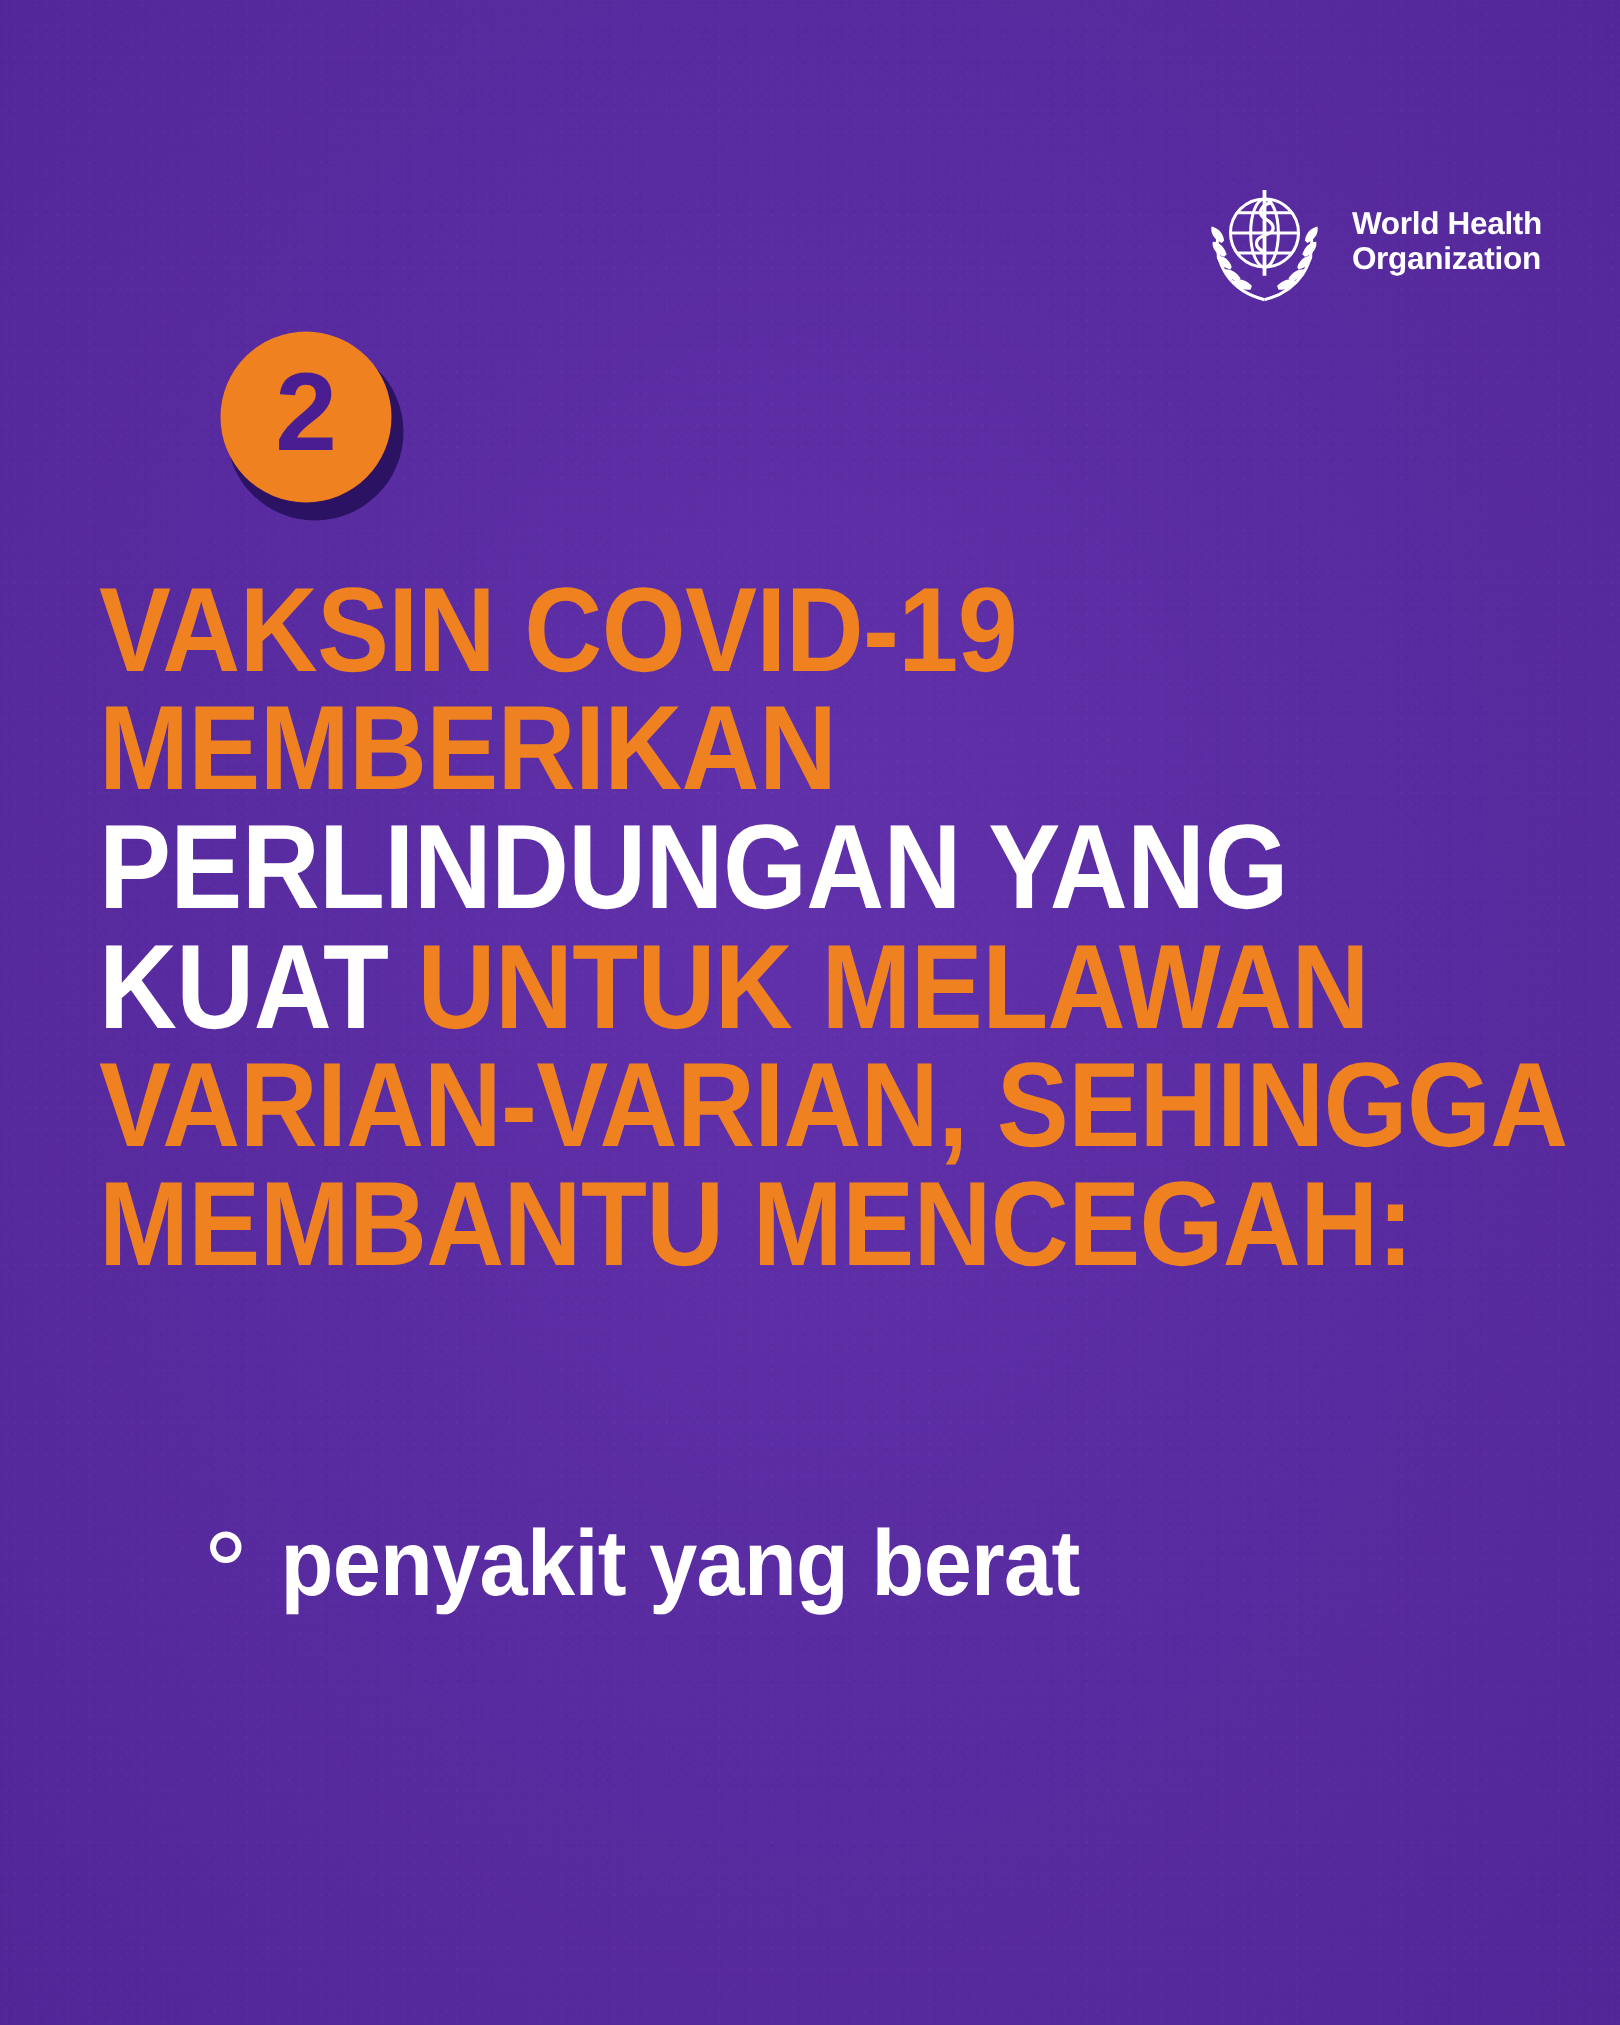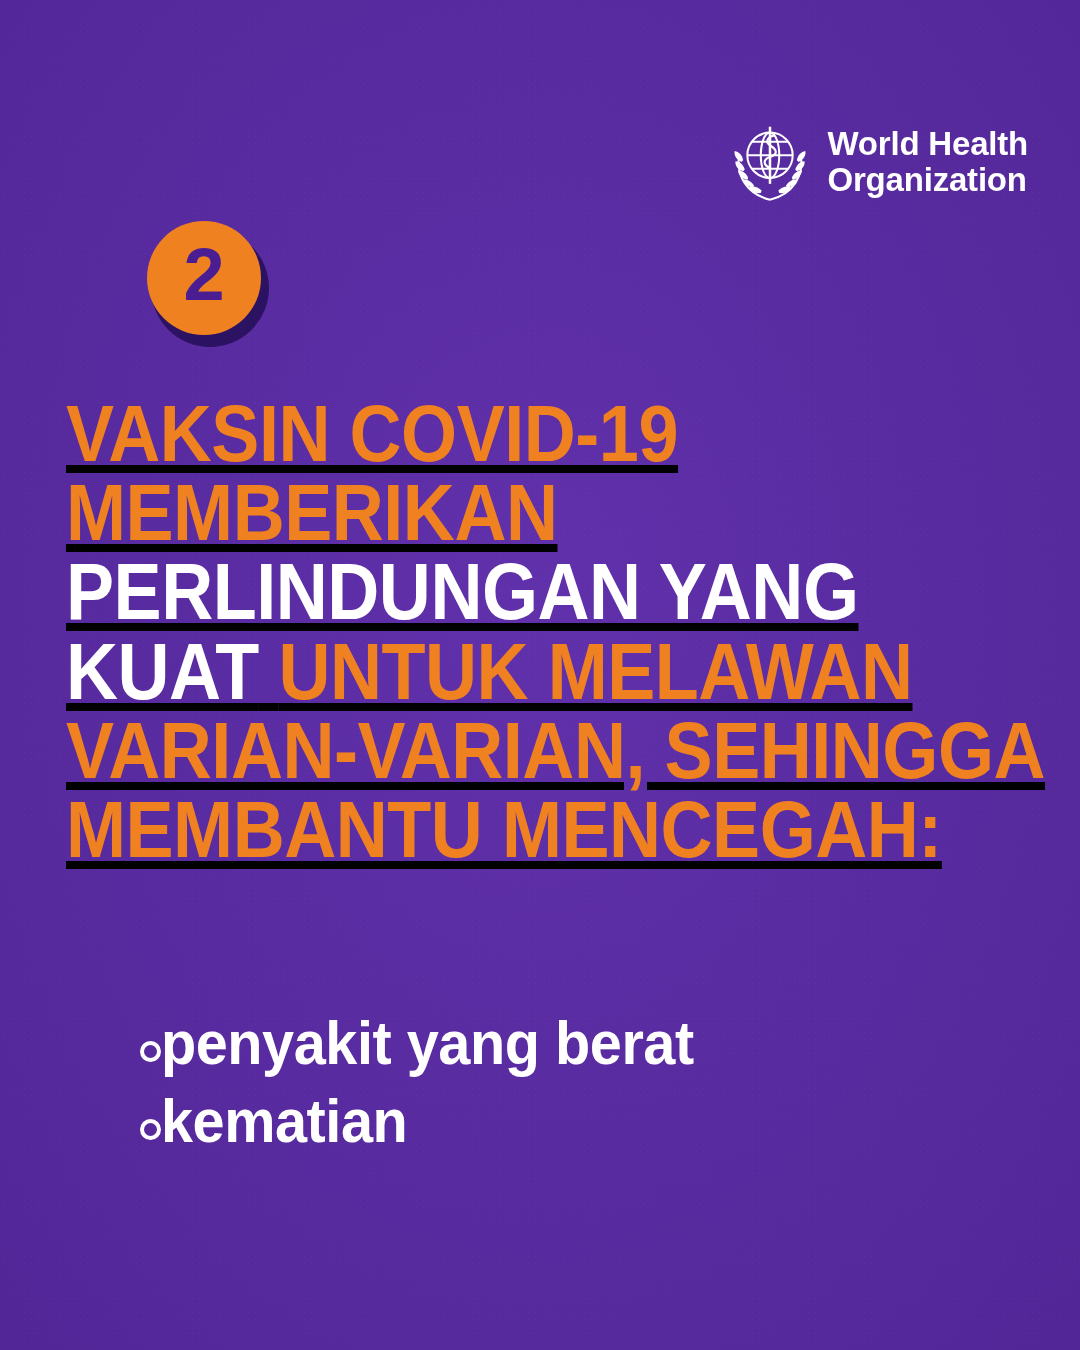--- a/index.html
+++ b/index.html
@@ -41,21 +41,21 @@
     position: absolute;
     top: 120px;
     right: 52px;
     display: flex;
     align-items: center;
     gap: 16px;
   }
   .who-emblem { width: 84px; height: 84px; flex: 0 0 auto; }
   .who-name {
     color: #ffffff;
-    font-size: 33px;
+    font-size: 21px;
     line-height: 1.08;
     font-weight: bold;
     letter-spacing: -0.2px;
     white-space: pre-line;
     font-family: "Liberation Sans", sans-serif;
   }
 
   
   .badge-wrap {
     position: absolute;
@@ -91,23 +91,22 @@
     font-weight: bold;
     line-height: 1;
     transform: translateY(-3px);
     font-family: "Liberation Sans", sans-serif;
   }
 
   
   .headline {
     position: absolute;
     left: 66px;
-    top: 394px;
+    top: 380px;
     width: 960px;
-    text-decoration: underline;
   }
   .headline .line {
     font-family: "Liberation Sans", sans-serif;
     font-weight: bold;
     font-size: 80px;
     line-height: 0.99;
     letter-spacing: -0.5px;
     text-transform: uppercase;
     transform: scaleX(0.9);
     transform-origin: left center;
@@ -118,21 +117,22 @@
 
   
   .bullets {
     position: absolute;
     left: 140px;
     top: 1012px;
     width: 900px;
   }
   .bullet-row {
     display: flex;
-    align-items: flex-end;
+    align-items: center;
+    gap: 26px;
     margin-bottom: 16px;
   }
   .ring {
     flex: 0 0 auto;
     width: 21px;
     height: 21px;
     border: 4px solid #FFFFFF;
     border-radius: 50%;
     transform: translateY(-12px);
   }
@@ -207,17 +207,13 @@
   <div class="line"><span class="white">KUAT</span> <span class="orange">UNTUK MELAWAN</span></div>
   <div class="line orange">VARIAN-VARIAN, SEHINGGA</div>
   <div class="line orange">MEMBANTU MENCEGAH:</div>
 </div>
 
 <div class="bullets">
   <div class="bullet-row">
     <span class="ring"></span>
     <span class="bullet-text">penyakit yang berat</span>
   </div>
-  <div class="bullet-row">
-    <span class="ring"></span>
-    <span class="bullet-text">kematian</span>
-  </div>
 </div>
 
 </body></html>

